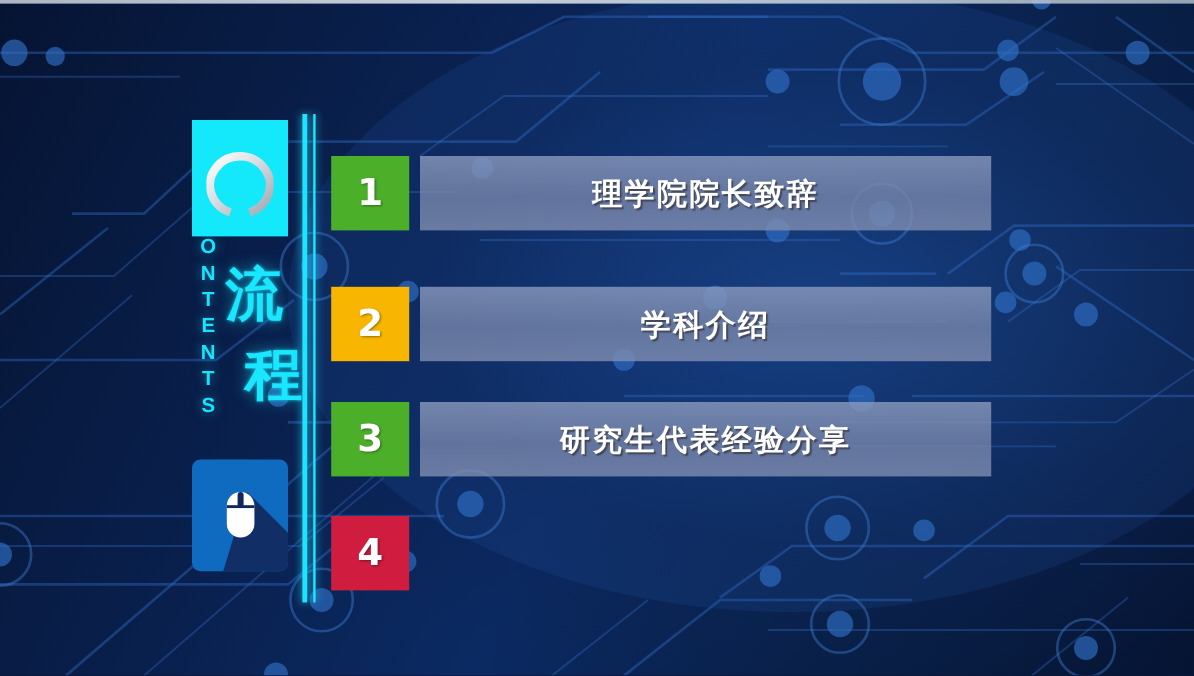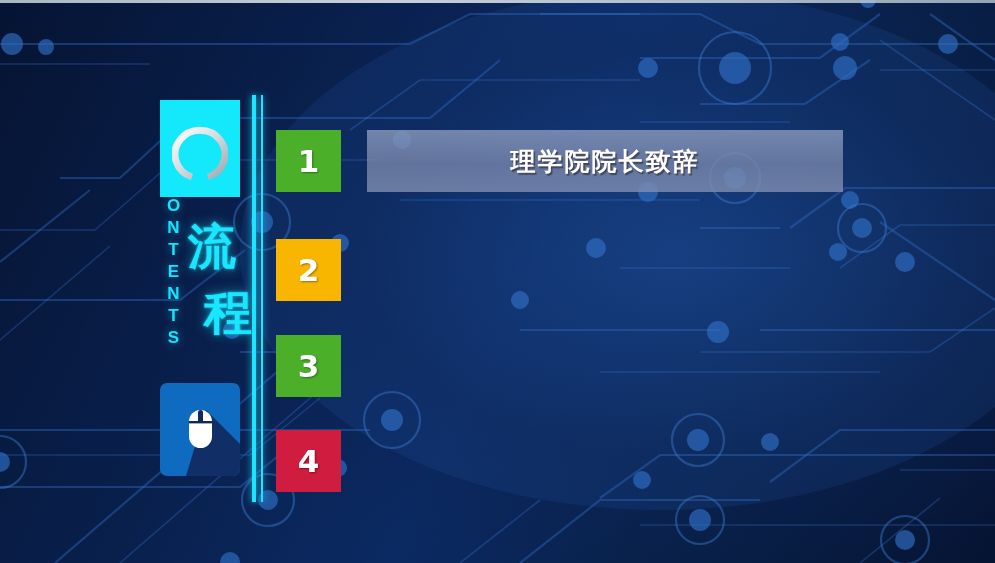--- a/index.html
+++ b/index.html
@@ -66,21 +66,21 @@
 
   .badge{
     width:65px;height:62px;
     display:flex;align-items:center;justify-content:center;
     color:#ffffff;font-size:31px;font-weight:700;
     font-family:"DejaVu Sans","Liberation Sans",sans-serif;
     text-shadow:1px 1px 2px rgba(0,0,0,.38);
     flex:none;
   }
   .bar{
-    width:476px;height:62px;margin-left:26px;
+    width:476px;height:62px;margin-left:9px;
     display:flex;align-items:center;justify-content:center;
     background:linear-gradient(180deg,rgba(140,155,190,.80) 0%,rgba(118,133,170,.80) 55%,rgba(129,143,178,.80) 100%);
     flex:none;
   }
   .bar-text{
     color:#ffffff;font-size:25px;font-weight:700;letter-spacing:2px;
     font-family:"DejaVu Sans","Liberation Sans",sans-serif;
     text-shadow:1.5px 1.5px 1px rgba(40,30,25,.55);
     white-space:nowrap;
   }
@@ -231,23 +231,29 @@
 
   <div class="row r1">
     <div class="badge" style="background: rgb(76, 175, 42);">1</div>
     <div class="bar">
       <span class="bar-text">理学院院长致辞</span>
     </div>
   </div>
 
   <div class="row r2">
     <div class="badge" style="background: rgb(249, 182, 0);">2</div>
+    <div class="bar">
+      <span class="bar-text">学科介绍</span>
+    </div>
   </div>
 
   <div class="row r3">
     <div class="badge" style="background: rgb(76, 175, 42);">3</div>
+    <div class="bar">
+      <span class="bar-text">研究生代表经验分享</span>
+    </div>
   </div>
 
   <div class="row r4">
     <div class="badge" style="background: rgb(207, 28, 63);">4</div>
   </div>
 
 </div>
 
 </body></html>

